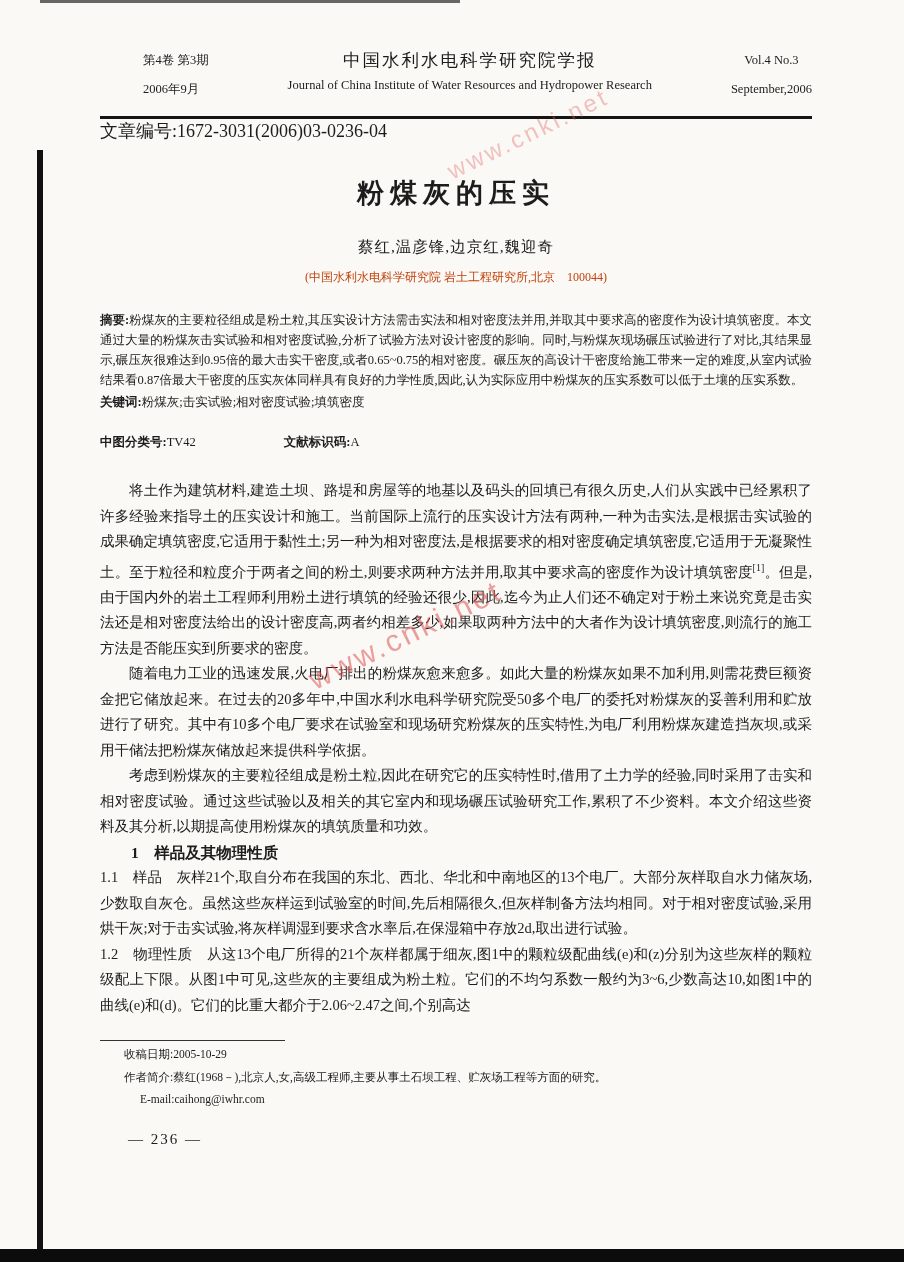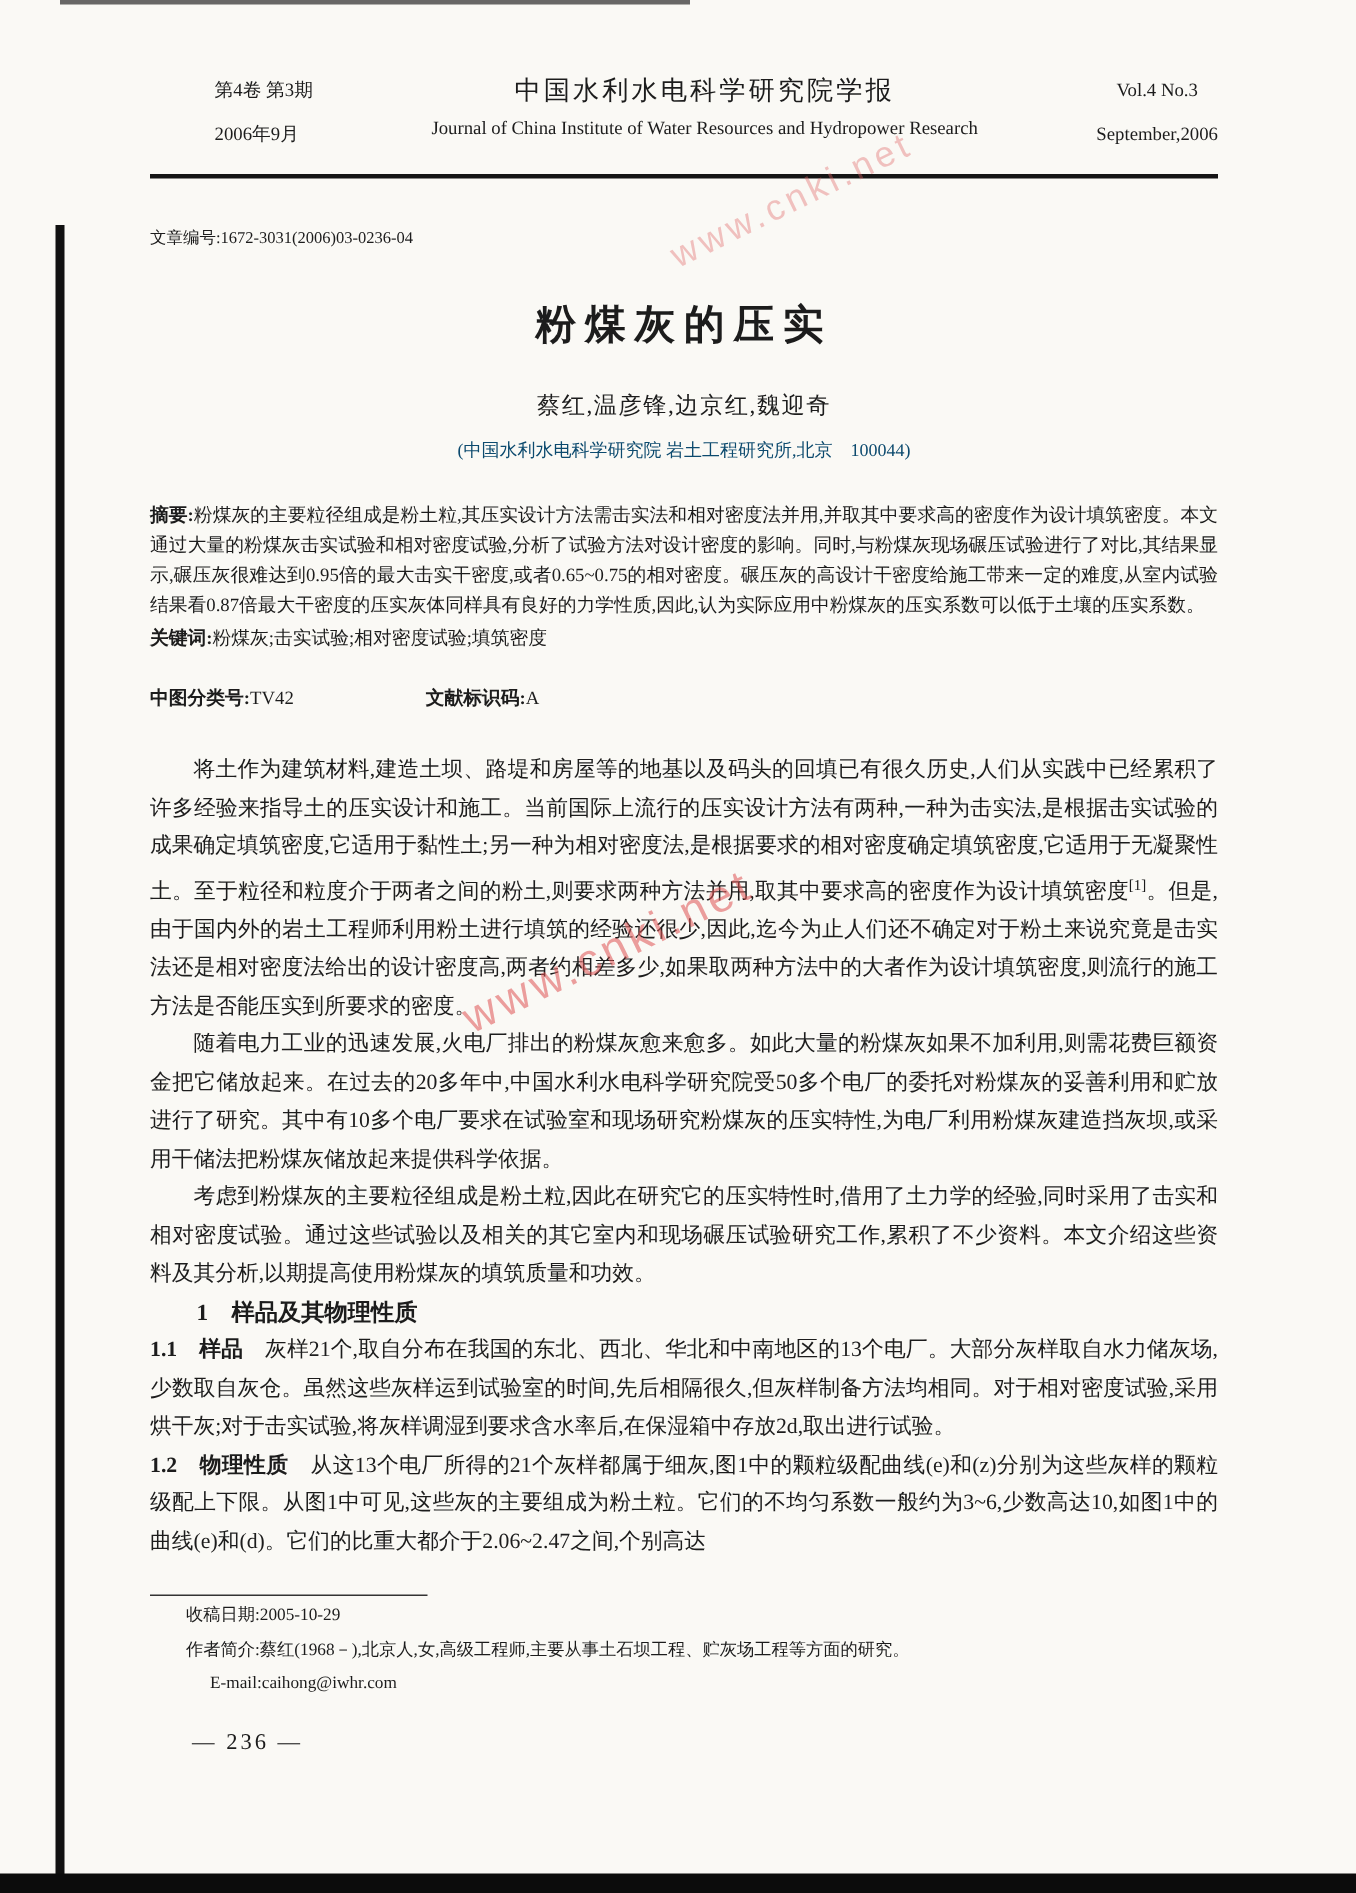--- a/index.html
+++ b/index.html
@@ -27,38 +27,38 @@
   .jheader{display:flex;justify-content:space-between;align-items:flex-start;}
   .h-col{font-size:12.5px;line-height:16px;}
   .h-left div{margin-bottom:13px;margin-left:43px;}
   .h-right{text-align:center;}
   .h-right div{margin-bottom:13px;}
   .h-center{text-align:center;flex:1;padding:0 10px;}
   .journal-cn{font-size:17.5px;letter-spacing:2px;margin-bottom:9px;}
   .journal-en{font-size:12.5px;}
   .header-rule{border:none;border-top:3px solid #151515;margin:6px 0 0 0;}
   
-  .article-id{margin-top:32px;font-size:11px;}
+  .article-id{font-size:18px;}
   
   .title{margin-top:32px;text-align:center;font-size:27px;font-weight:bold;letter-spacing:6px;}
   .authors{margin-top:26px;text-align:center;font-size:15.5px;letter-spacing:1px;}
-  .affiliation{margin-top:11px;text-align:center;font-size:12px;color:#0c4a6e;}
+  .affiliation{margin-top:11px;text-align:center;font-size:12px;color:#c2410c;}
   
   .abstract{margin-top:24px;font-size:12.5px;line-height:20px;text-align:justify;}
   .abstract b,.kwline b,.clcline b{font-weight:bold;}
   .kwline{font-size:12.5px;line-height:20px;margin-top:2px;}
   .clcline{font-size:12.5px;line-height:20px;margin-top:20px;}
   .clc-doc{margin-left:88px;}
   
   .bodytext{margin-top:26px;font-size:14.5px;line-height:25.5px;text-align:justify;}
   .bodytext p{margin:0;text-indent:2em;}
   .bodytext p.noindent{text-indent:0;}
   .bodytext sup{font-size:10px;}
   .sec-heading{margin:22px 0 16px 0;font-size:15.5px;font-weight:bold;text-indent:0;}
-  .inline-label{font-weight:bold;}
+  .inline-label{font-weight:normal;}
   
   .footnote-area{margin-top:22px;}
   .footnote-rule{border:none;border-top:1px solid #333;width:185px;margin:0;}
   .footnote{font-size:11.5px;line-height:18.5px;margin:4px 0 0 24px;}
   .footnote.email{margin-left:40px;}
   
   .pageno{margin:22px 0 0 28px;font-size:15px;letter-spacing:2px;}
   
   .wm{
     position:absolute;

